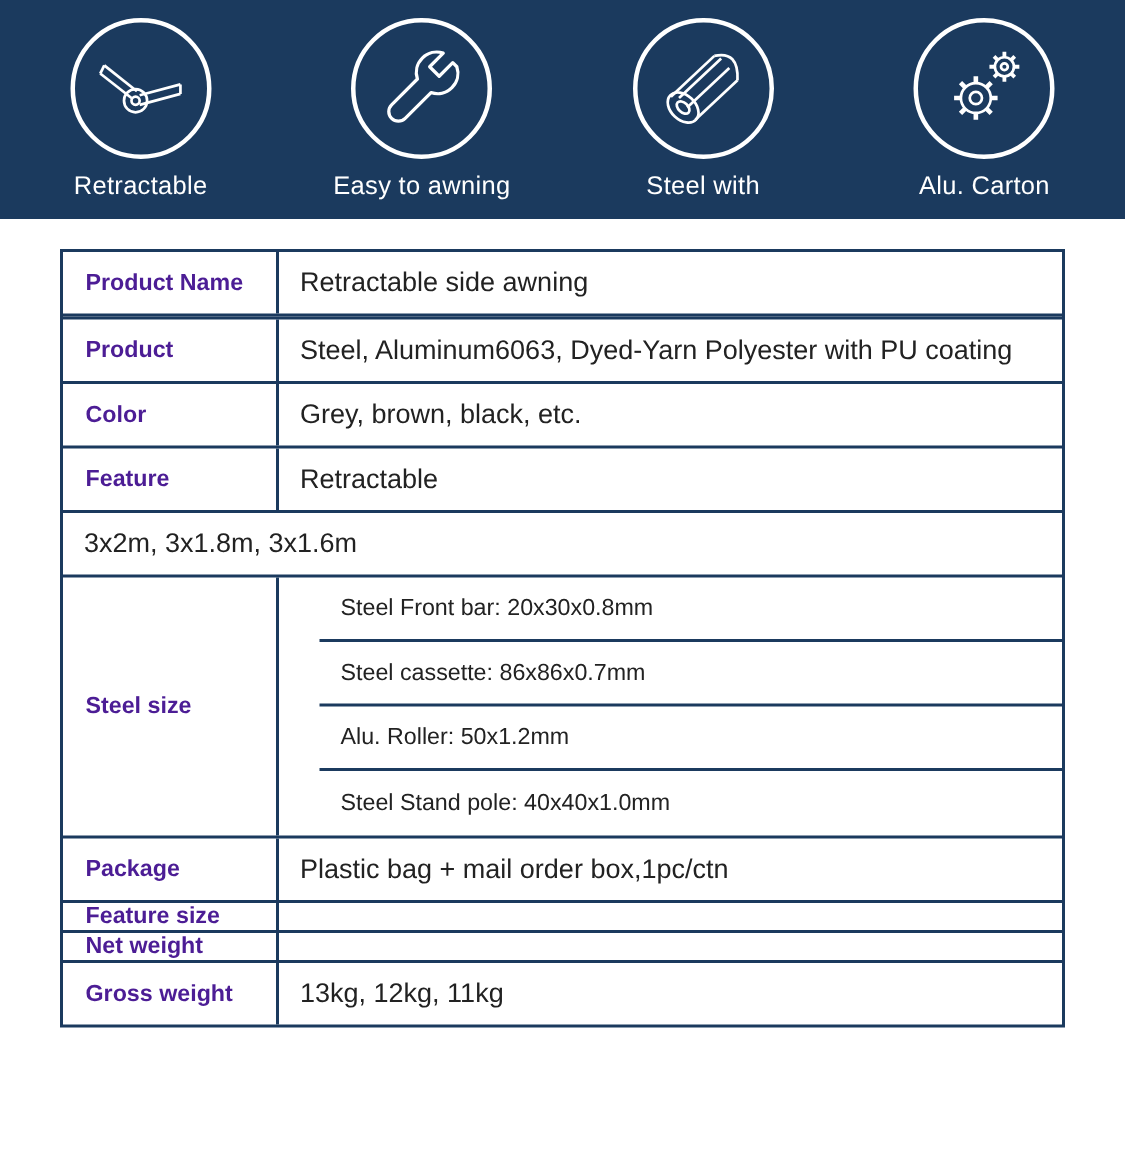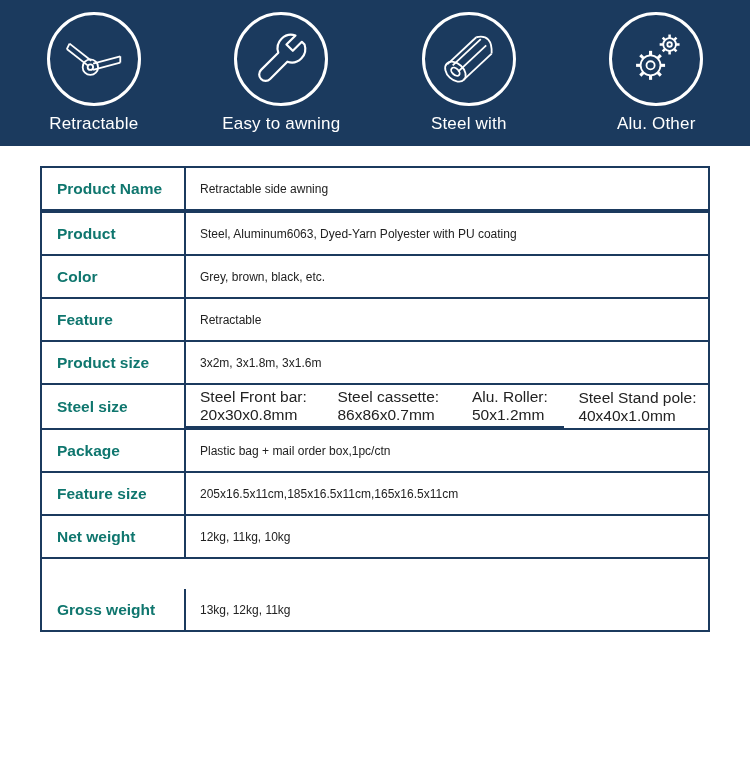--- a/index.html
+++ b/index.html
@@ -29,37 +29,37 @@
   }
   .feature .flabel {
     color:#fff; font-size:17px; margin-top:8px; letter-spacing:.2px;
   }
   .table-wrap {
     margin:20px 40px 0 40px;
     border:2px solid var(--navy);
     background:#fff;
   }
   .row { display:flex; border-bottom:2px solid var(--navy); }
-  .row:last-child { border-bottom:none;margin-top:30px; }
+  .row:last-child { border-bottom:none; }
   .cell-label {
     flex:0 0 144px; width:144px;
     border-right:2px solid var(--navy);
     font-weight:bold; font-size:15.5px;
     display:flex; align-items:center;
     padding:0 6px 0 15px;
-    color:#0f766e;
+    color:#4c1d95;
   }
   .cell-value {
-    flex:1; font-size:12px;
+    flex:1; font-size:18px;
     display:flex; align-items:center;
     padding:0 8px 0 14px;
     min-height:41px;
     color:#222;
   }
-  .sub-rows { flex:1; display:flex; flex-direction:row; }
+  .sub-rows { flex:1; display:flex; flex-direction:column;margin-left:27px; }
   .sub-row {
     border-bottom:2px solid var(--navy);
     min-height:43px;
     display:flex; align-items:center;
     padding:0 8px 0 14px;
     font-size:15.5px; color:#222;
   }
   .sub-row:last-child { border-bottom:none; }
   svg { display:block; }
 </style>
@@ -144,21 +144,21 @@
               <path d="M47 9 L47 5"></path>
               <path d="M51.9 20.9 L54.6 23.6"></path>
               <path d="M42.1 20.9 L39.4 23.6"></path>
               <path d="M42.1 11.1 L39.4 8.4"></path>
               <path d="M51.9 11.1 L54.6 8.4"></path>
             </g>
           </g>
         </svg>
       </span>
     </div>
-    <div class="flabel">Alu. Other</div>
+    <div class="flabel">Alu. Carton</div>
   </div>
 
 </div>
 
 <div class="table-wrap">
 
   <div class="row">
     <div class="cell-label">Product Name</div>
     <div class="cell-value">Retractable side awning</div>
   </div>
@@ -175,47 +175,44 @@
     <div class="cell-label">Color</div>
     <div class="cell-value">Grey, brown, black, etc.</div>
   </div>
 
   <div class="row">
     <div class="cell-label">Feature</div>
     <div class="cell-value">Retractable</div>
   </div>
 
   <div class="row">
-    <div class="cell-label">Product size</div>
     <div class="cell-value">3x2m, 3x1.8m, 3x1.6m</div>
   </div>
 
   <div class="row">
     <div class="cell-label">Steel size</div>
     <div class="sub-rows">
       <div class="sub-row">Steel Front bar: 20x30x0.8mm</div>
       <div class="sub-row">Steel cassette: 86x86x0.7mm</div>
       <div class="sub-row">Alu. Roller: 50x1.2mm</div>
       <div class="sub-row">Steel Stand pole: 40x40x1.0mm</div>
     </div>
   </div>
 
   <div class="row">
     <div class="cell-label">Package</div>
     <div class="cell-value">Plastic bag + mail order box,1pc/ctn</div>
   </div>
 
   <div class="row">
     <div class="cell-label">Feature size</div>
-    <div class="cell-value">205x16.5x11cm,185x16.5x11cm,165x16.5x11cm</div>
   </div>
 
   <div class="row">
     <div class="cell-label">Net weight</div>
-    <div class="cell-value">12kg, 11kg, 10kg</div>
   </div>
 
   <div class="row">
     <div class="cell-label">Gross weight</div>
     <div class="cell-value">13kg, 12kg, 11kg</div>
   </div>
 
 </div>
 
 </body></html>

